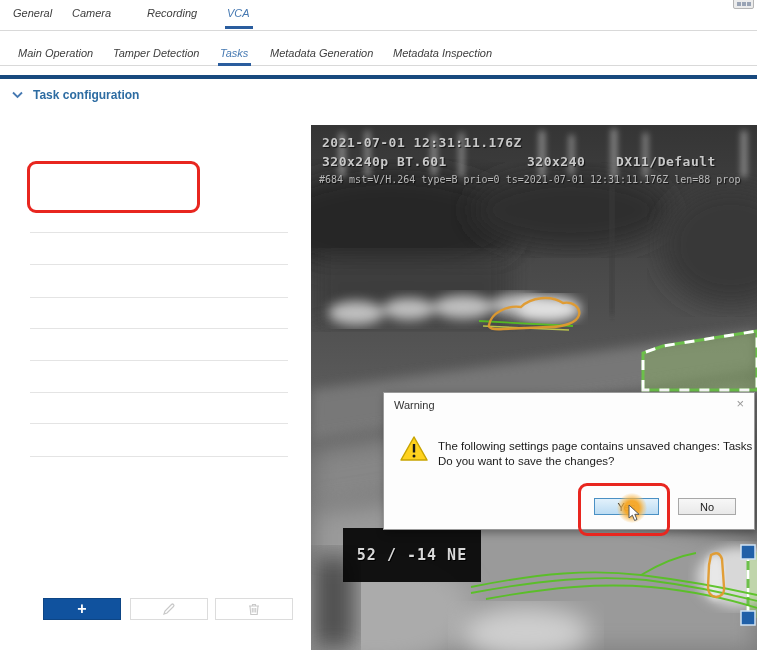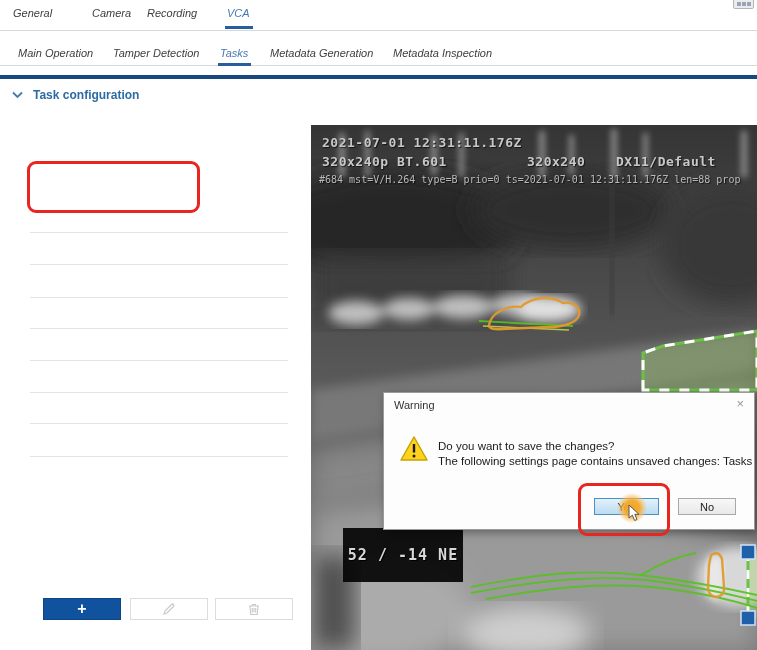--- a/index.html
+++ b/index.html
@@ -41,21 +41,21 @@
   
   .video{position:absolute;left:311px;top:125px;width:446px;height:525px;overflow:hidden;
          background:linear-gradient(180deg,#353535 0%,#454545 22%,#565656 45%,#6b6b6b 70%,#7a7a7a 100%);}
   .osd{position:absolute;color:#c8c8c8;font-family:"DejaVu Sans Mono",monospace;
        text-shadow:1px 1px 1px rgba(0,0,0,.65);white-space:nowrap;}
   .osd1{left:11px;top:10px;font-size:13px;font-weight:bold;letter-spacing:.5px;}
   .osd2{left:11px;top:29px;font-size:13px;font-weight:bold;letter-spacing:.5px;}
   .osd2b{left:216px;top:29px;font-size:13px;font-weight:bold;letter-spacing:.5px;}
   .osd2c{left:305px;top:29px;font-size:13px;font-weight:bold;letter-spacing:.5px;}
   .osd3{left:8px;top:49px;font-size:10px;color:#b9b9b9;width:440px;overflow:hidden;}
-  .ptz-box{position:absolute;left:32px;top:403px;width:120px;height:54px;background:rgba(5,5,5,.93);
+  .ptz-box{position:absolute;left:32px;top:403px;width:138px;height:54px;background:rgba(5,5,5,.93);
            display:flex;align-items:center;justify-content:center;}
   .ptz-text{color:#d8d8d8;font-family:"DejaVu Sans Mono",monospace;font-weight:bold;
             font-size:15px;letter-spacing:1px;text-shadow:1px 1px 0 #000;}
 
   
   .dialog{position:absolute;left:383px;top:392px;width:372px;height:138px;background:#fdfdfd;
           border:1px solid #9a9a9a;box-shadow:2px 3px 8px rgba(0,0,0,.35);box-sizing:border-box;}
   .dlg-title{position:absolute;left:10px;top:6px;font-size:11px;color:#333;}
   .dlg-close{position:absolute;right:10px;top:4px;font-size:13px;color:#999;cursor:pointer;line-height:13px;}
   .dlg-msg{position:absolute;left:54px;top:46px;font-size:11.5px;color:#1a1a1a;line-height:15px;}
@@ -75,21 +75,21 @@
                background:radial-gradient(circle,rgba(247,166,35,.95) 0 34%,rgba(249,190,90,.55) 55%,rgba(249,190,90,0) 72%);
                pointer-events:none;}
   .cursor-arrow{position:absolute;left:628px;top:504px;pointer-events:none;}
 </style>
 </head>
 <body>
 
 <div id="app">
 
   <span class="tab" style="left:13px;top:7px">General</span>
-  <span class="tab" style="left:92px;top:7px">Camera</span>
+  <span class="tab" style="left:72px;top:7px">Camera</span>
   <span class="tab" style="left:147px;top:7px">Recording</span>
   <span class="tab active" style="left:227px;top:7px">VCA</span>
   <div class="underline" style="left:225px;top:26px;width:28px"></div>
   <div class="mini-icon">
       <i></i>
       <i></i>
       <i></i>
     </div>
   <div class="hline" style="top:30px"></div>
 
@@ -224,22 +224,22 @@
     <span class="dlg-title">Warning</span>
     <span class="dlg-close">×</span>
     <span class="dlg-icon">
       <svg width="30" height="28" viewBox="0 0 30 28">
         <polygon points="15,2 28,25 2,25" fill="#ffd21e" stroke="#c8a400" stroke-width="1.5" stroke-linejoin="round"></polygon>
         <rect x="13.8" y="9" width="2.4" height="8.5" fill="#1a1a1a"></rect>
         <circle cx="15" cy="21" r="1.5" fill="#1a1a1a"></circle>
       </svg>
     </span>
     <div class="dlg-msg">
+      <div>The following settings page contains unsaved changes: Tasks</div>
       <div>Do you want to save the changes?</div>
-      <div>The following settings page contains unsaved changes: Tasks</div>
     </div>
     <div class="dlg-btn btn-yes">
       <span>Yes</span>
     </div>
     <div class="dlg-btn btn-no">
       <span>No</span>
     </div>
   </div>
 
   <div class="annot annot-profile"></div>

